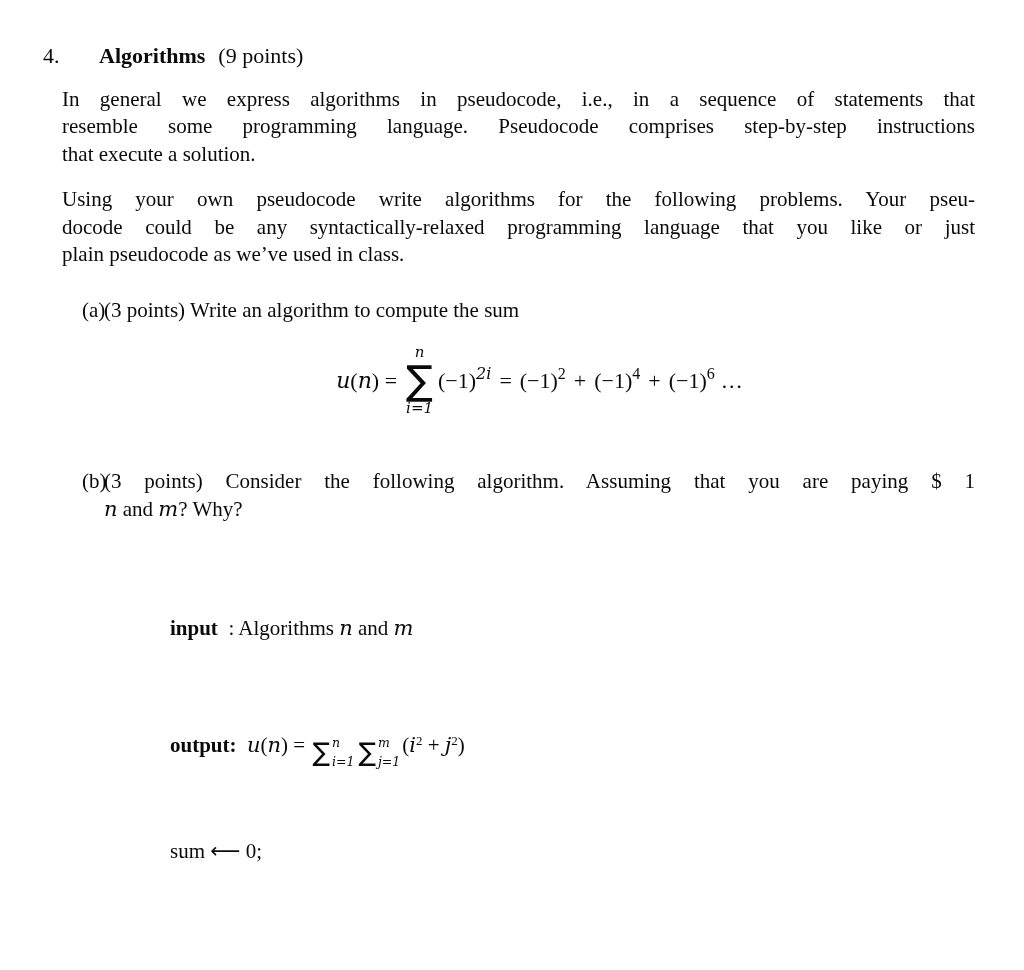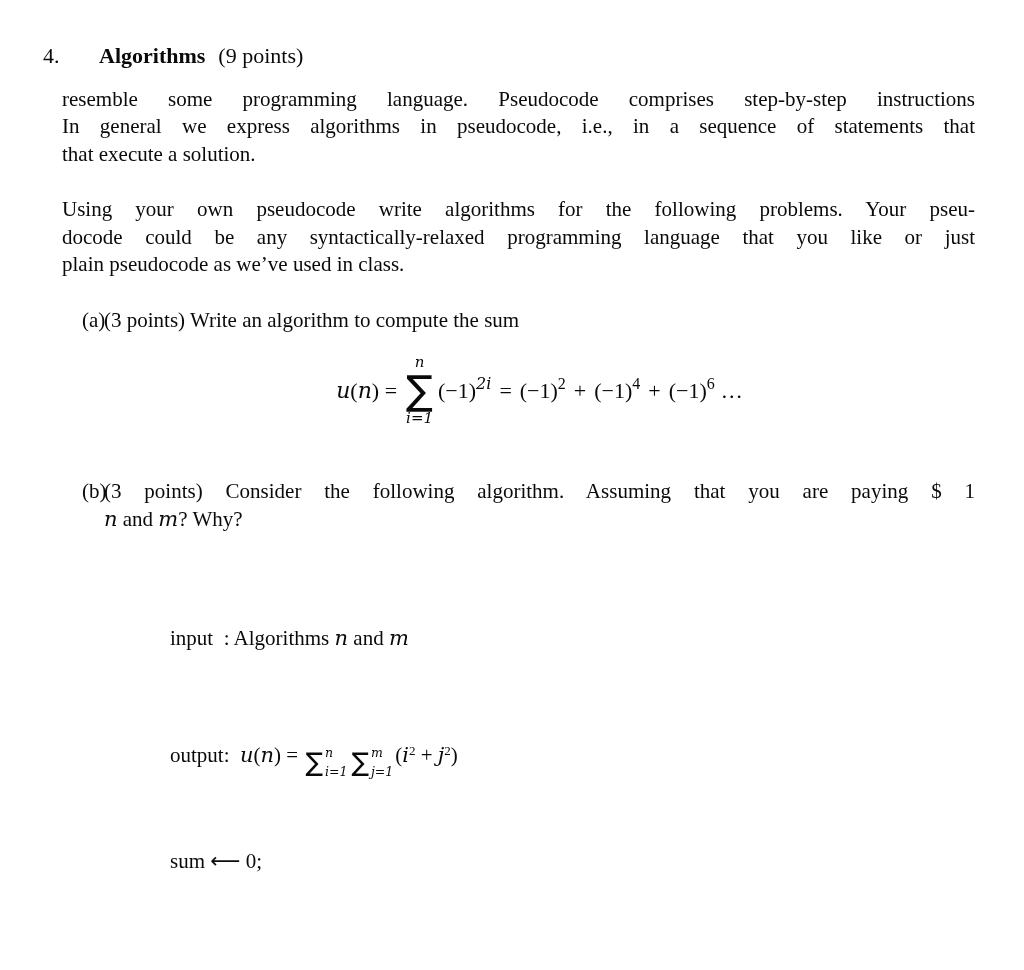--- a/index.html
+++ b/index.html
@@ -20,21 +20,21 @@
 
   
   .title-row { display: flex; font-size: 22px; }
   .item-num { flex: 0 0 21px; }
   .title-bold { font-weight: bold; margin-left: 35px; }
   .pts { margin-left: 13px; }
 
   
   .para { margin-left: 19px; width: 913px; }
   .p1 { margin-top: 16px; }
-  .p2 { margin-top: 28px; }
+  .p2 { margin-top: 18px; }
   .jline { text-align: justify; text-align-last: justify; }
 
   
   .sub { display: flex; margin-left: 39px; }
   .sub-label { flex: 0 0 22px; width: 22px; }
   .sub-body { flex: 0 0 871px; width: 871px; }
   .suba { margin-top: 28px; }
   .subb { margin-top: 42px; }
 
   
@@ -52,21 +52,21 @@
   }
   .dsum .lim { font-size: 15px; line-height: 16px; font-style: italic; font-family: "DejaVu Serif", serif; }
   .dsum .sig { font-size: 40px; line-height: 40px; font-family: "DejaVu Sans", sans-serif; }
   .dsup { font-size: 16px; vertical-align: 9px; }
   .op { margin: 0 8px; }
   .dots { margin-left: 6px; }
 
   
   .algo { margin-left: 127px; margin-top: 36px; white-space: pre; }
   .aline { height: 29px; line-height: 29px; }
-  .algo .kw { font-weight: normal; }
+  .algo .kw { font-weight: bold; }
   .arr { font-family: "DejaVu Sans", "DejaVu Serif", sans-serif; }
   .sup2 { font-size: 13px; vertical-align: 7px; }
   .isum { display: inline-flex; align-items: center; vertical-align: -9px; height: 32px; margin: 0 2px; }
   .isum .sig { font-size: 26px; line-height: 26px; font-family: "DejaVu Sans", sans-serif; }
   .isum .scripts {
     display: inline-flex; flex-direction: column; justify-content: space-between;
     height: 32px; margin-left: 2px; font-size: 12.5px; line-height: 13px;
     font-style: italic; font-family: "DejaVu Serif", serif;
   }
 </style>
@@ -74,22 +74,22 @@
 <body>
 
 <div class="page">
 
   <div class="title-row">
     <span class="item-num">4.</span>
     <span><span class="title-bold">Algorithms</span><span class="pts">(9 points)</span></span>
   </div>
 
   <div class="para p1">
+    <div class="jline">In general we express algorithms in pseudocode, i.e., in a sequence of statements that</div>
     <div class="jline">resemble some programming language. Pseudocode comprises step-by-step instructions</div>
-    <div class="jline">In general we express algorithms in pseudocode, i.e., in a sequence of statements that</div>
     <div>that execute a solution.</div>
   </div>
 
   <div class="para p2">
     <div class="jline">Using your own pseudocode write algorithms for the following problems. Your pseu-</div>
     <div class="jline">docode could be any syntactically-relaxed programming language that you like or just</div>
     <div>plain pseudocode as we’ve used in class.</div>
   </div>
 
   <div class="sub suba">

